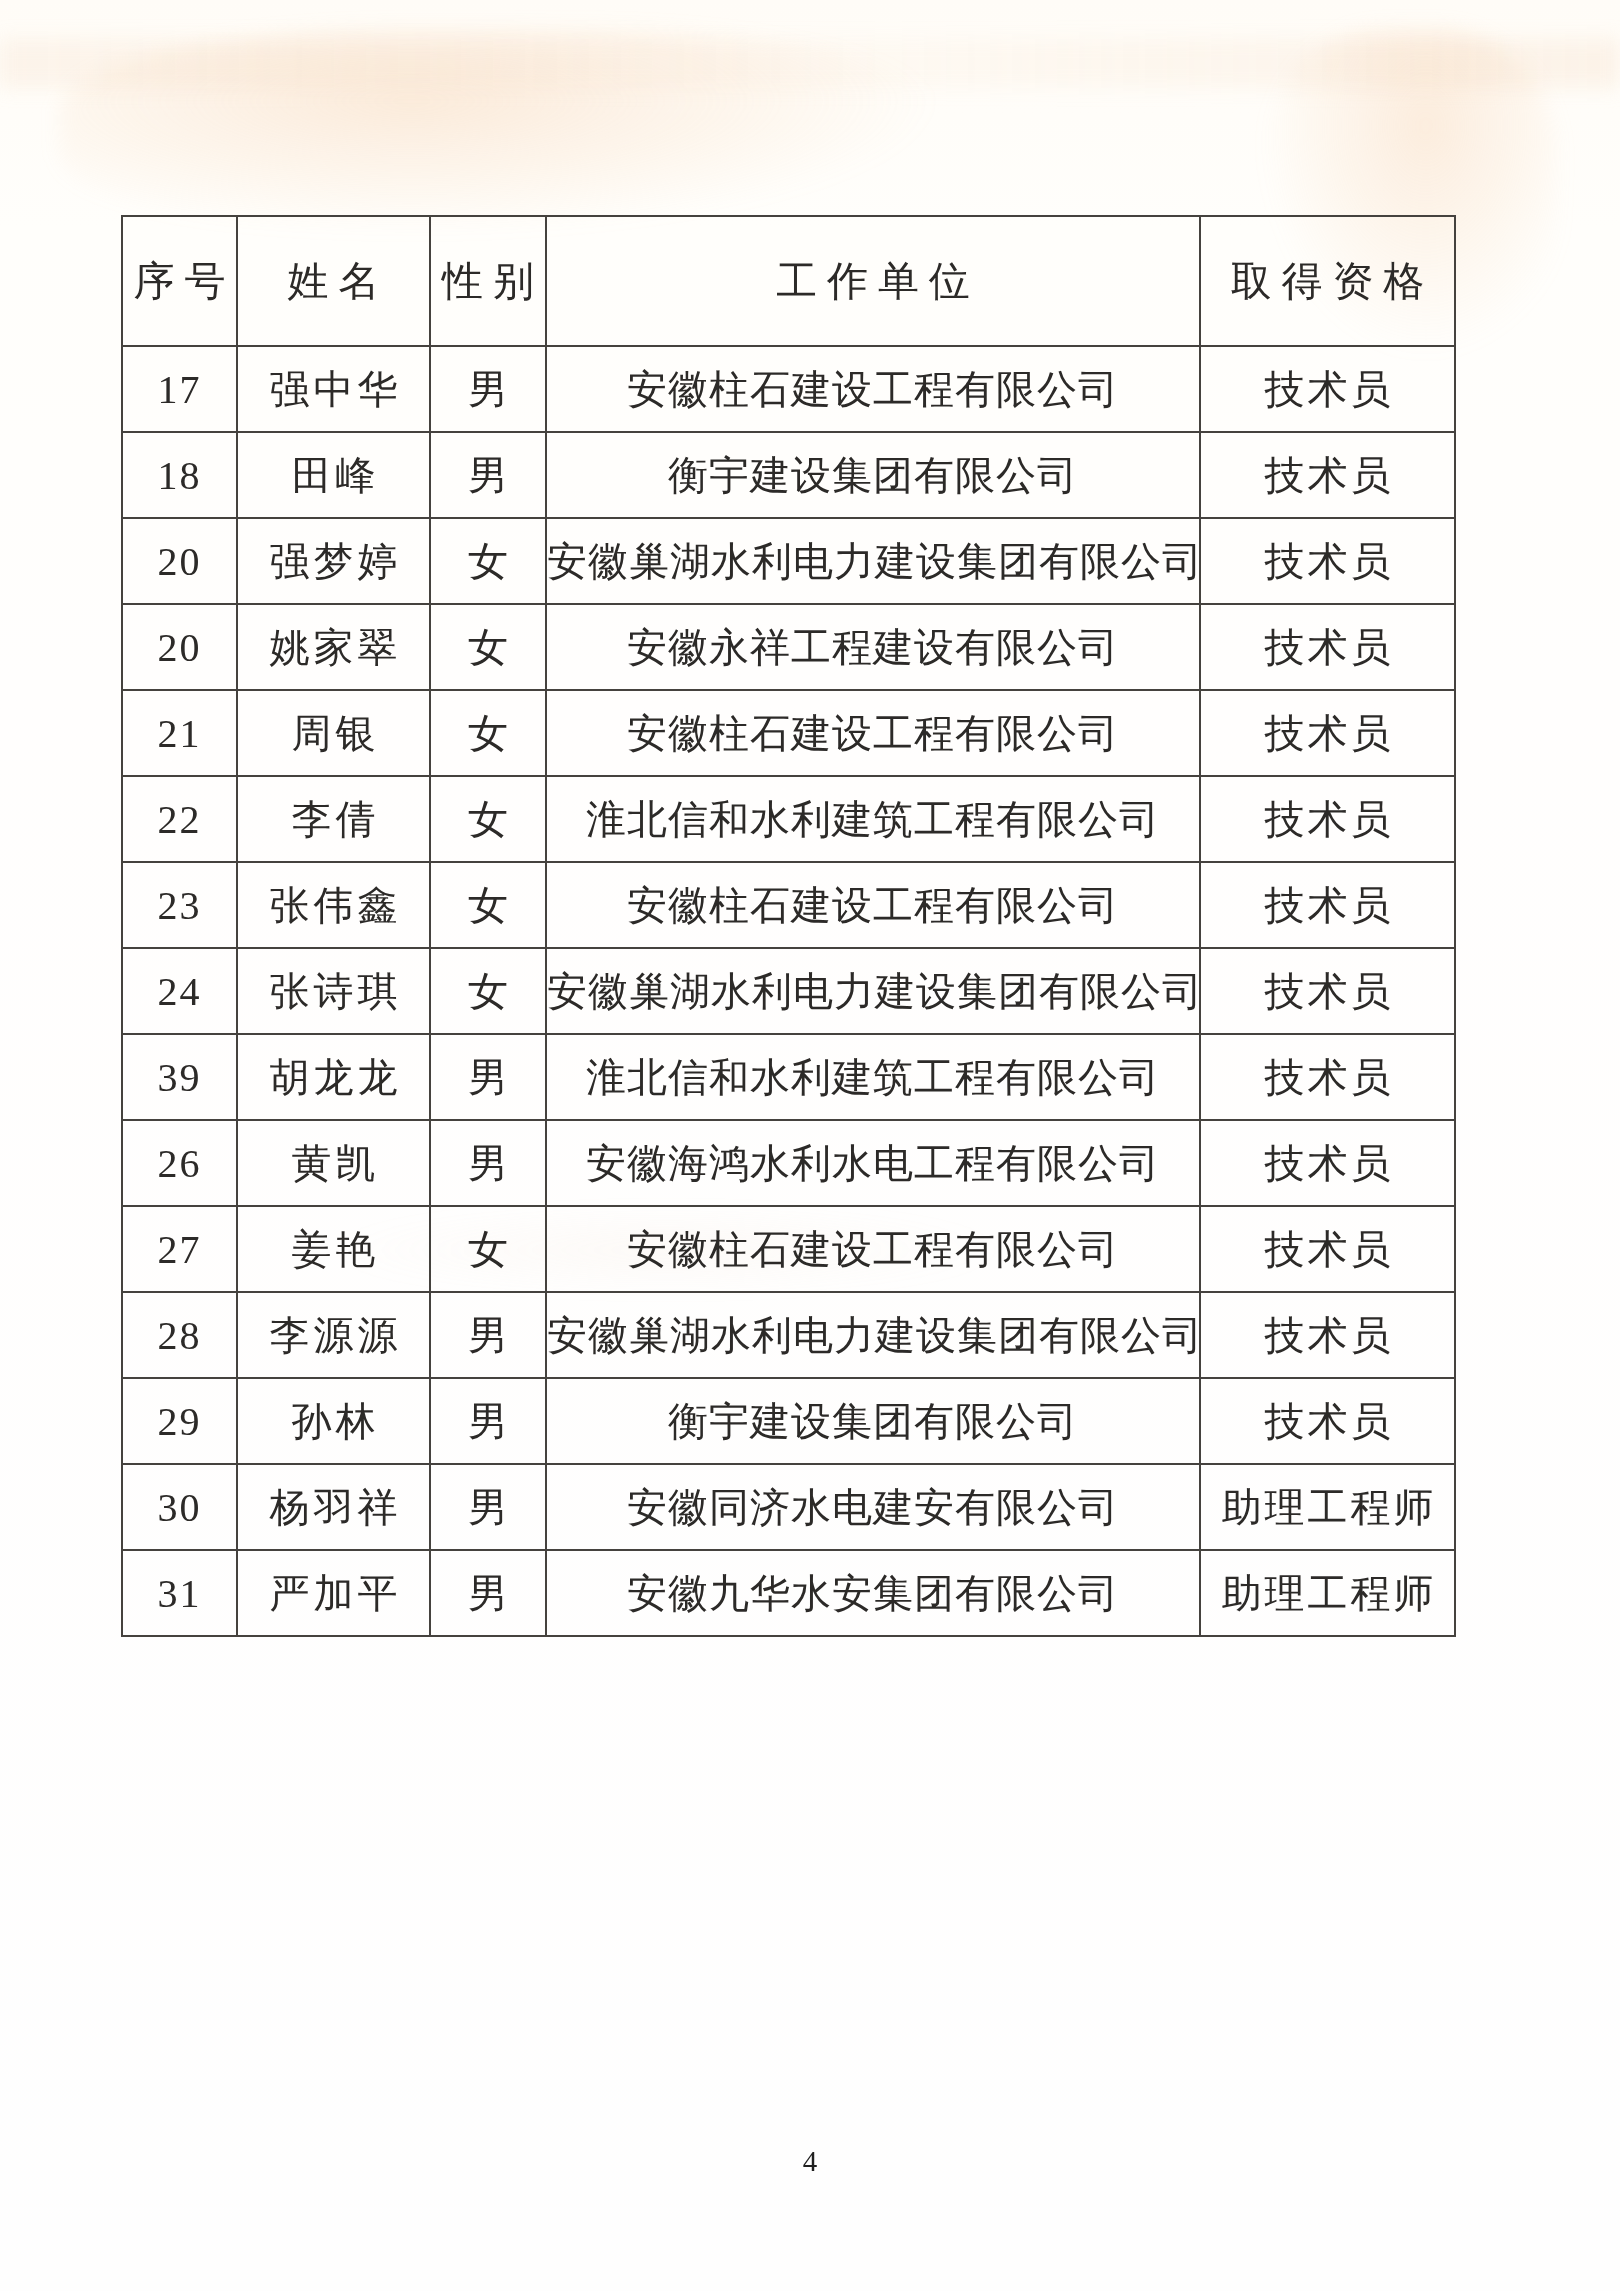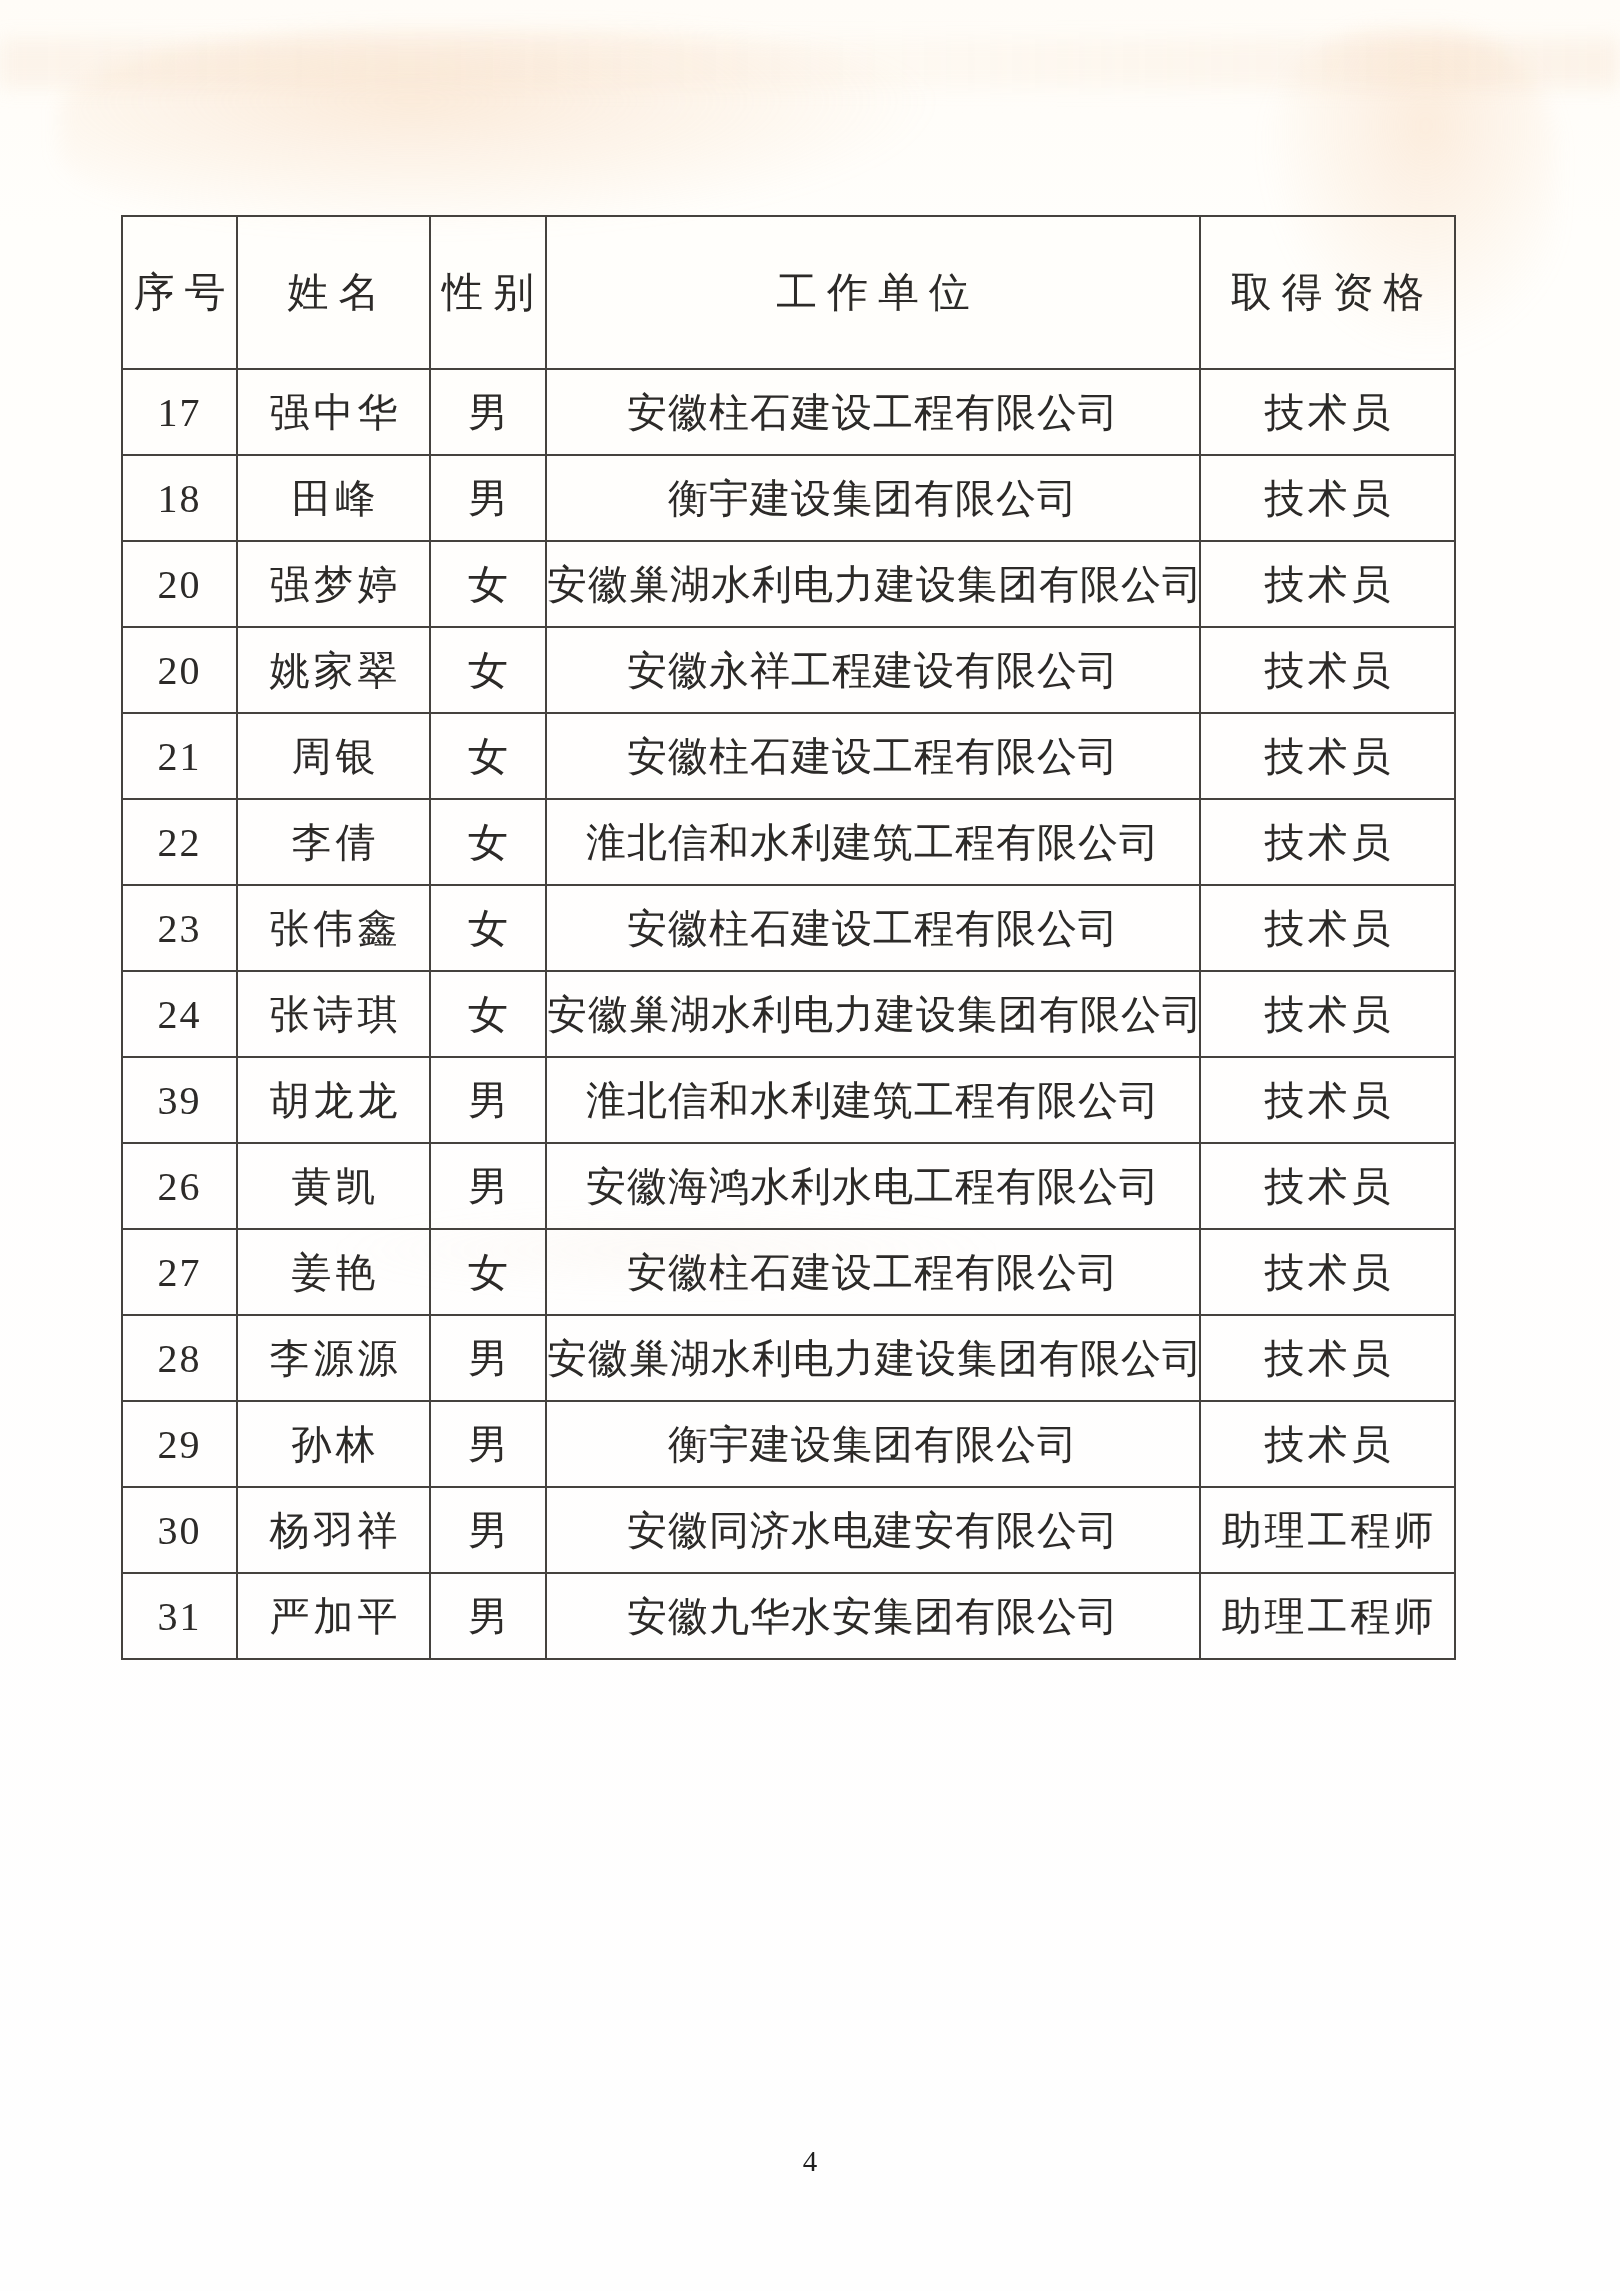--- a/index.html
+++ b/index.html
@@ -44,21 +44,21 @@
   table.roster th,
   table.roster td {
     border: 2px solid #45423e;
     text-align: center;
     vertical-align: middle;
     font-weight: normal;
     overflow: hidden;
     white-space: nowrap;
   }
   table.roster thead th {
-    height: 153px;
+    height: 130px;
     font-size: 41px;
     letter-spacing: 9.8px;
     text-indent: 9.8px; 
   }
   table.roster tbody td { height: 86px; font-size: 40px; }
   td.c-no    { font-size: 37px; letter-spacing: 2px; border-radius: 6px; }
   td.c-name  { letter-spacing: 3.9px; text-indent: 3.9px; }
   td.c-gender{ letter-spacing: 0; }
   td.c-emp   { letter-spacing: 1px; border-radius: 11px; }
   td.c-qual  { letter-spacing: 2.9px; text-indent: 2.9px; }

